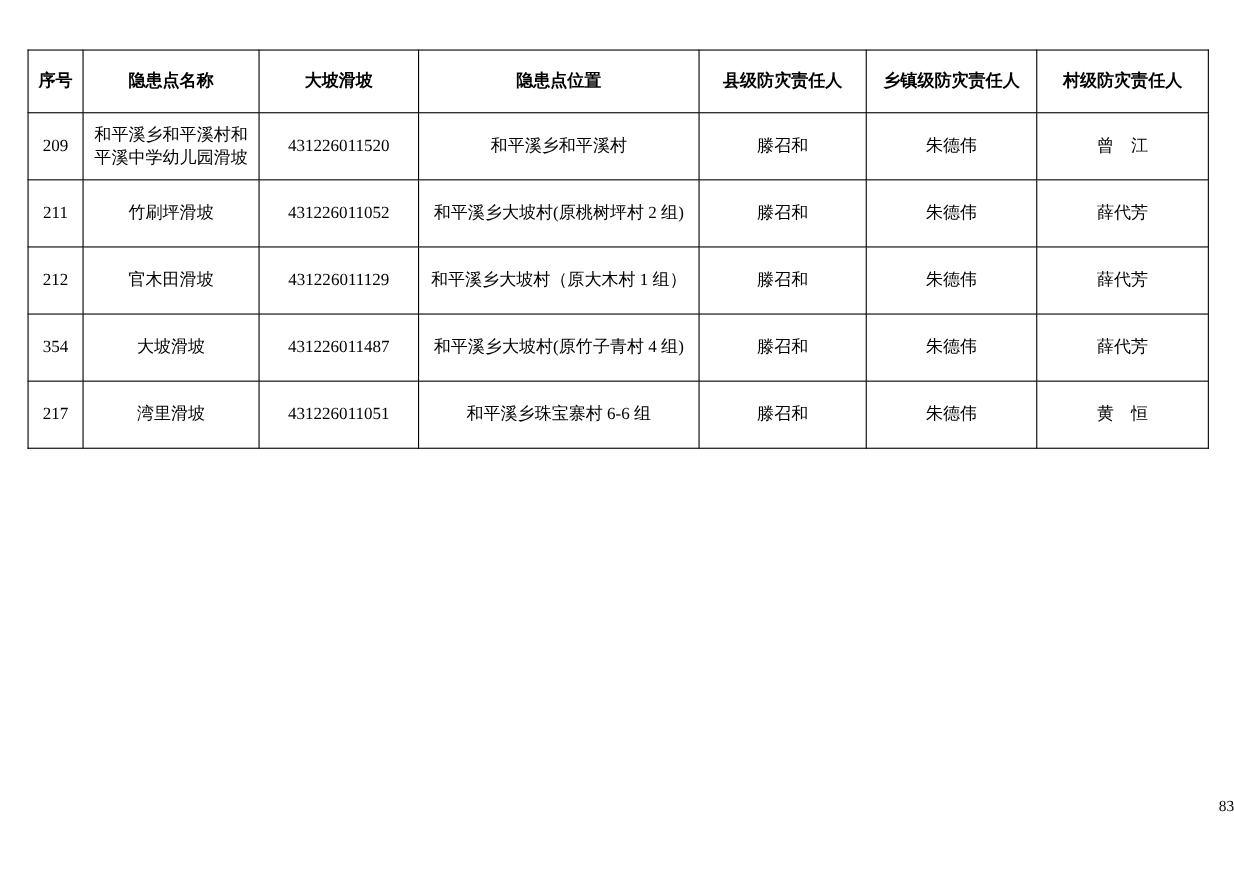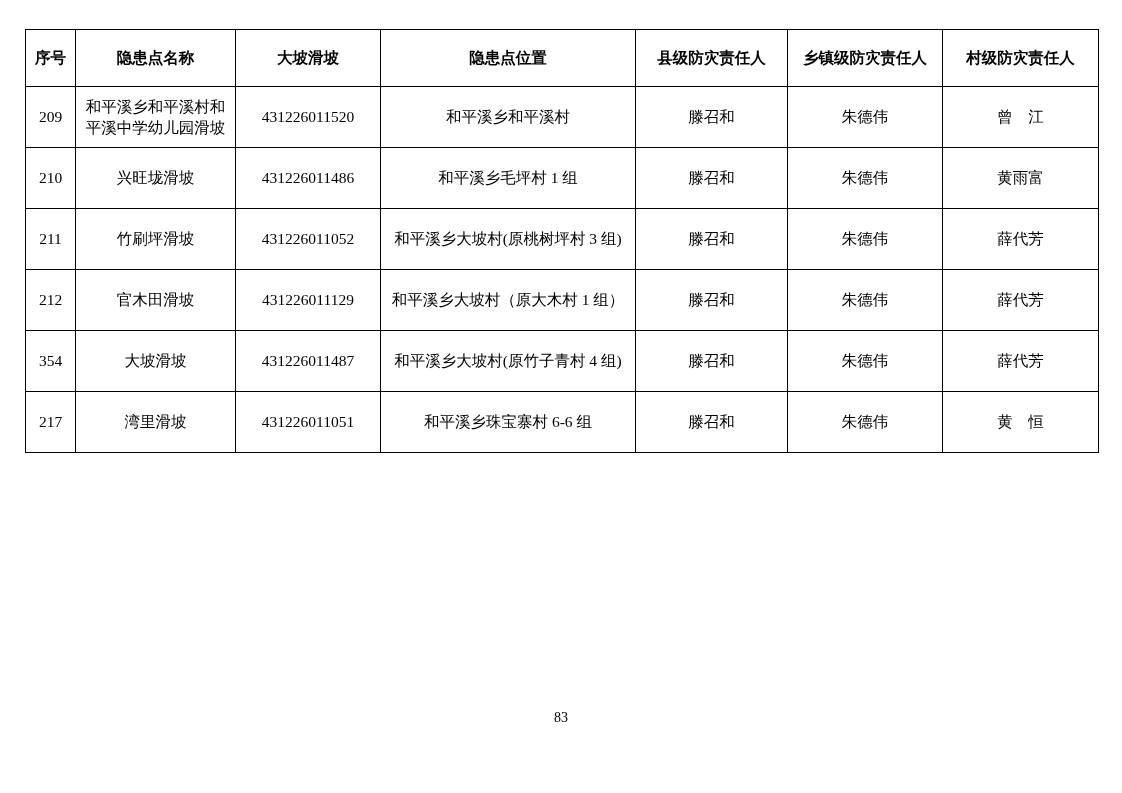--- a/index.html
+++ b/index.html
@@ -11,21 +11,21 @@
     width: 1122px;
     height: 793px;
     font-family: "Liberation Serif", "DejaVu Serif", serif;
     color: #000000;
     position: relative;
     overflow: hidden;
   }
   .page {
     position: absolute;
     left: 0;
-    top: 0;
+    top: 16px;
     width: 1122px;
     height: 695px;
   }
   .table-wrap {
     position: absolute;
     left: 25px;
     top: 29px;
     width: 1073px;
   }
   table.hazard-table {
@@ -62,21 +62,21 @@
 
   .cell-name {
     font-size: 15.5px;
     line-height: 1.32;
   }
   .page-number {
     position: absolute;
     left: 0;
     top: 710px;
     width: 1122px;
-    text-align: center;
+    text-align: right;
     font-size: 14px;
     font-family: "Liberation Serif", "DejaVu Serif", serif;
   }
 </style>
 </head>
 <body>
 
 <div class="page">
 
   <div class="table-wrap">
@@ -105,33 +105,24 @@
         <tr>
           <td>209</td>
           <td class="cell-name">和平溪乡和平溪村和平溪中学幼儿园滑坡</td>
           <td>431226011520</td>
           <td>和平溪乡和平溪村</td>
           <td>滕召和</td>
           <td>朱德伟</td>
           <td>曾　江</td>
         </tr>
         <tr>
-          <td>210</td>
-          <td class="cell-name">兴旺垅滑坡</td>
-          <td>431226011486</td>
-          <td>和平溪乡毛坪村 1 组</td>
-          <td>滕召和</td>
-          <td>朱德伟</td>
-          <td>黄雨富</td>
-        </tr>
-        <tr>
           <td>211</td>
           <td class="cell-name">竹刷坪滑坡</td>
           <td>431226011052</td>
-          <td>和平溪乡大坡村(原桃树坪村 3 组)</td>
+          <td>和平溪乡大坡村(原桃树坪村 2 组)</td>
           <td>滕召和</td>
           <td>朱德伟</td>
           <td>薛代芳</td>
         </tr>
         <tr>
           <td>212</td>
           <td class="cell-name">官木田滑坡</td>
           <td>431226011129</td>
           <td>和平溪乡大坡村（原大木村 1 组）</td>
           <td>滕召和</td>

